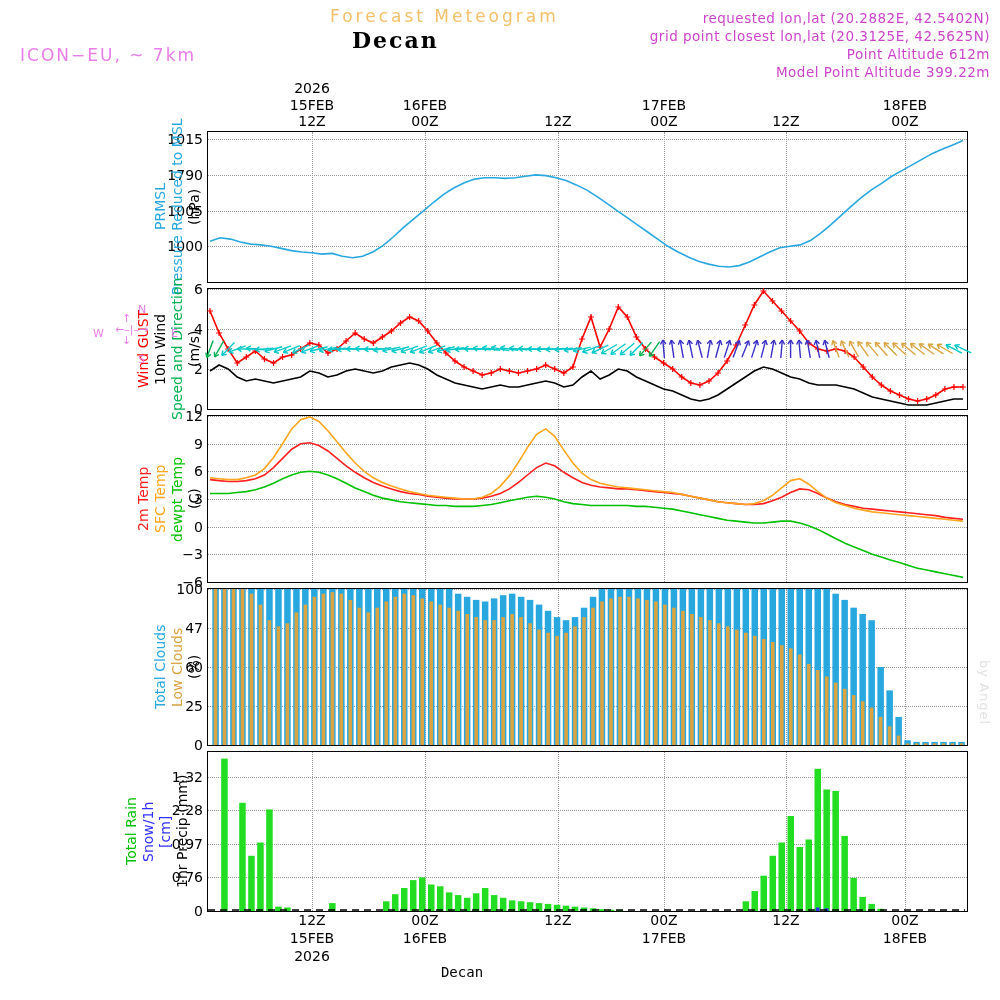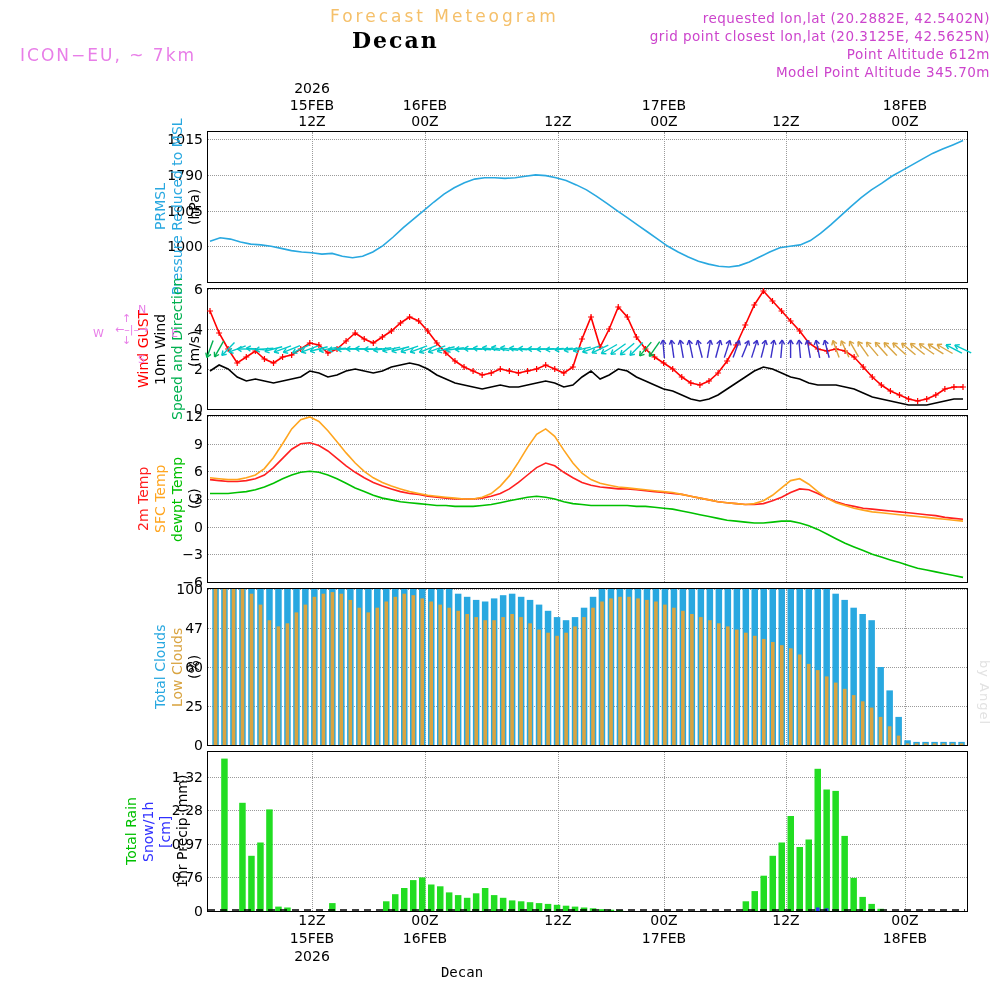--- a/index.html
+++ b/index.html
@@ -24,21 +24,21 @@
 </style>
 </head>
 <body>
 
 <div class="abs ttl-fm">Forecast Meteogram</div>
 <div class="abs ttl-main">Decan</div>
 <div class="abs ttl-model">ICON−EU, ~ 7km</div>
 <div class="abs meta m1">requested lon,lat (20.2882E, 42.5402N)</div>
 <div class="abs meta m2">grid point closest lon,lat (20.3125E, 42.5625N)</div>
 <div class="abs meta m3">Point Altitude 612m</div>
-<div class="abs meta m4">Model Point Altitude 345.70m</div>
+<div class="abs meta m4">Model Point Altitude 399.22m</div>
 <div class="abs byangel">by Angel</div>
 
 <div class="abs" id="top-axis" style="left:0;top:80px;width:1000px;height:45px;">
     <div class="xlab" style="left: 312px; top: 0px;">2026</div>
     <div class="xlab" style="left: 312px; top: 17px;">15FEB</div>
     <div class="xlab" style="left: 312px; top: 33px;">12Z</div>
     <div class="xlab" style="left: 425px; top: 17px;">16FEB</div>
     <div class="xlab" style="left: 425px; top: 33px;">00Z</div>
     <div class="xlab" style="left: 558px; top: 33px;">12Z</div>
     <div class="xlab" style="left: 664px; top: 17px;">17FEB</div>

